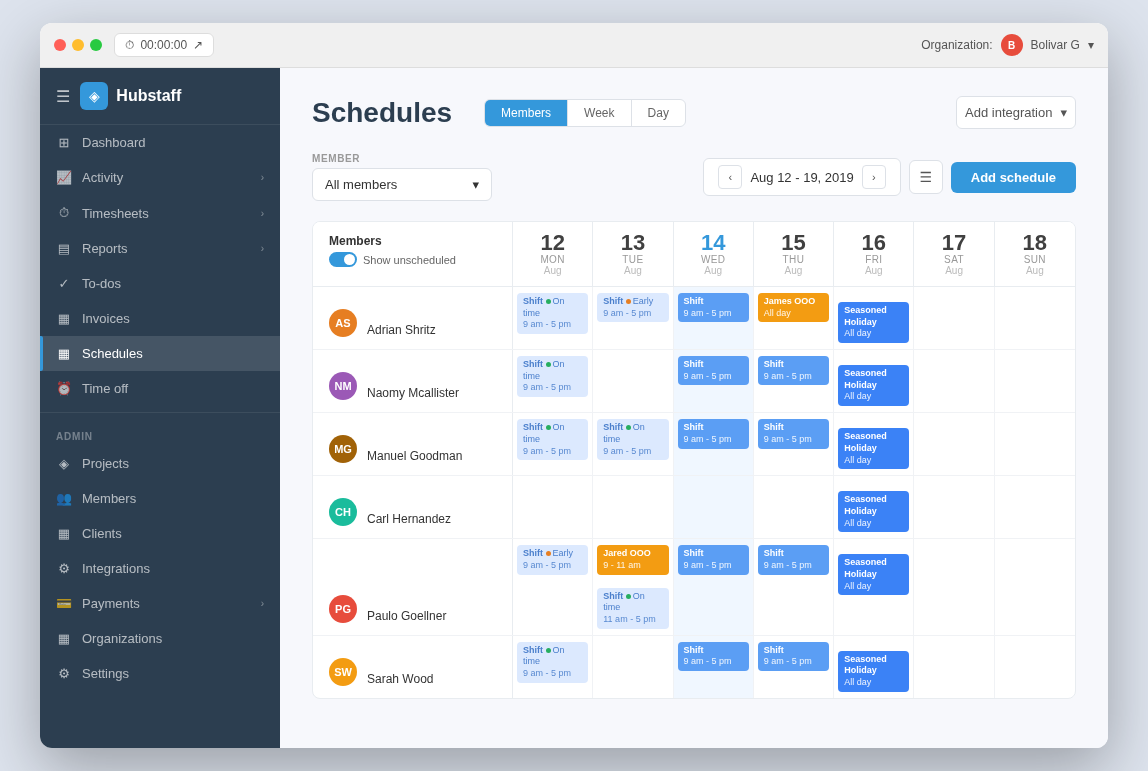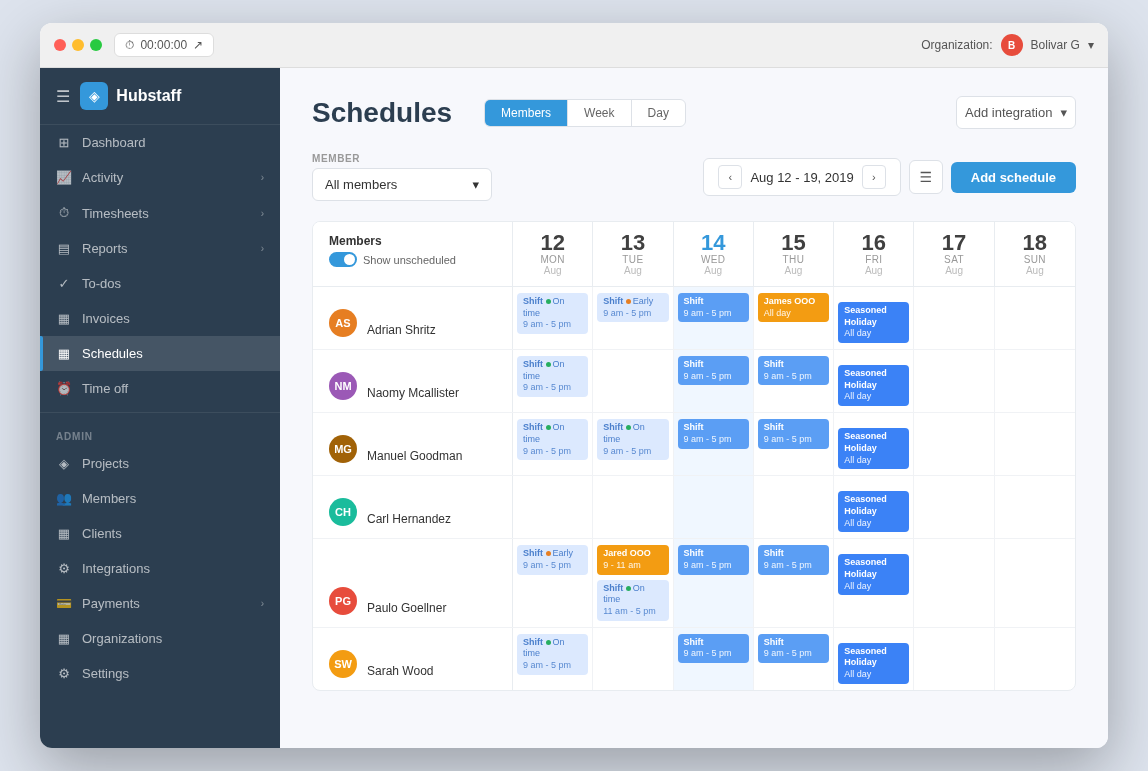--- a/index.html
+++ b/index.html
@@ -785,21 +785,21 @@
             <div class="avatar" style="background:#e74c3c">PG</div>
             <span class="member-name">Paulo Goellner</span>
           </div>
           <div class="day-cell">
             <div class="shift-block shift-light-blue">
               <div class="shift-title">Shift <span class="shift-dot dot-orange-sm"></span><span style="font-weight:400;font-size:9px">Early</span></div>
               <div class="shift-time">9 am - 5 pm</div>
             </div>
           </div>
           <div class="day-cell">
-            <div class="shift-block shift-orange" style="margin-bottom:2px">
+            <div class="shift-block shift-orange" style="margin-bottom:10px">
               <div class="shift-title">Jared OOO</div>
               <div class="shift-time">9 - 11 am</div>
             </div>
             <div class="shift-block shift-light-blue">
               <div class="shift-title">Shift <span class="shift-dot dot-green-sm"></span><span style="font-weight:400;font-size:9px">On time</span></div>
               <div class="shift-time">11 am - 5 pm</div>
             </div>
           </div>
           <div class="day-cell today-col">
             <div class="shift-block shift-blue">

